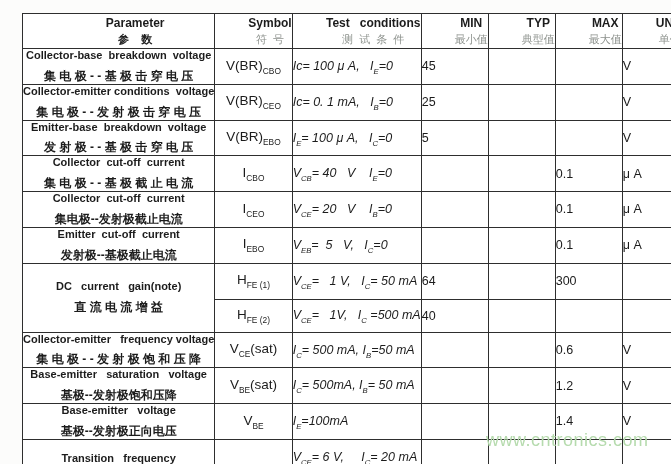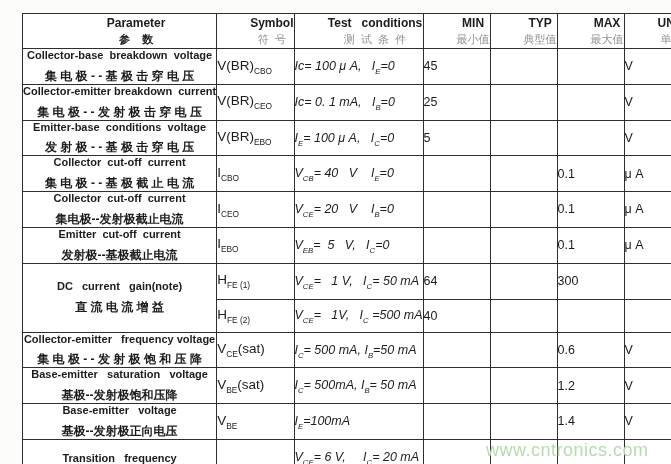--- a/index.html
+++ b/index.html
@@ -19,26 +19,26 @@
     padding:0; vertical-align:middle; overflow:hidden;
     background:#ffffff;
   }
   .spec th { font-weight:normal;padding-left:33px; }
   .hd .en { font-weight:bold; font-size:12px; white-space:pre; text-align:center; }
   .hd .zh { font-size:11px; color:#8d928d; white-space:pre; text-align:center; margin-top:2px; }
   .hd.ph .zh { color:#222; font-weight:bold; }
   .param { text-align:center; padding:2px 3px 2px 7px; }
   .param .en { font-weight:bold; font-size:11px; white-space:pre; line-height:1.25; }
   .param .zh { font-weight:bold; font-size:12px; white-space:pre; margin-top:6px; line-height:1.25; }
-  .sym { text-align:left; padding-left:10px; font-size:13.5px; white-space:pre; }
+  .sym { text-align:center; padding-left:10px; font-size:13.5px; white-space:pre; }
   .cond { text-align:left; padding-left:8px; font-size:12.5px; white-space:pre; line-height:1.95;font-style:italic; }
   .val { text-align:left; font-size:12.5px; white-space:pre; }
   .spec sub { font-size:0.62em; }
   .watermark {
-    position:absolute; left:486px; top:440px;
+    position:absolute; left:486px; top:430px;
     font-size:18px; color:#b6dbae; letter-spacing:0.5px;
     z-index:5; font-weight:normal;
   }
 </style>
 </head>
 <body>
 
 <table class="spec">
   <colgroup>
     <col style="width:218px">
@@ -90,34 +90,34 @@
     <td class="sym">V(BR)<sub>CBO</sub></td>
     <td class="cond">Ic= 100 μ A,   I<sub>E</sub>=0</td>
     <td class="val">45</td>
     <td class="val"></td>
     <td class="val"></td>
     <td class="val">V</td>
   </tr>
 
   <tr style="height:29px">
     <td class="param">
-      <div class="en">Collector-emitter breakdown  current</div>
+      <div class="en">Collector-emitter conditions  voltage</div>
       <div class="zh">集 电 极 - - 发 射 极 击 穿 电 压</div>
     </td>
     <td class="sym">V(BR)<sub>CEO</sub></td>
     <td class="cond">Ic= 0. 1 mA,   I<sub>B</sub>=0</td>
     <td class="val">25</td>
     <td class="val"></td>
     <td class="val"></td>
     <td class="val">V</td>
   </tr>
 
   <tr style="height:30px">
     <td class="param">
-      <div class="en">Emitter-base  conditions  voltage</div>
+      <div class="en">Emitter-base  breakdown  voltage</div>
       <div class="zh">发 射 极 - - 基 极 击 穿 电 压</div>
     </td>
     <td class="sym">V(BR)<sub>EBO</sub></td>
     <td class="cond">I<sub>E</sub>= 100 μ A,   I<sub>C</sub>=0</td>
     <td class="val">5</td>
     <td class="val"></td>
     <td class="val"></td>
     <td class="val">V</td>
   </tr>
 

